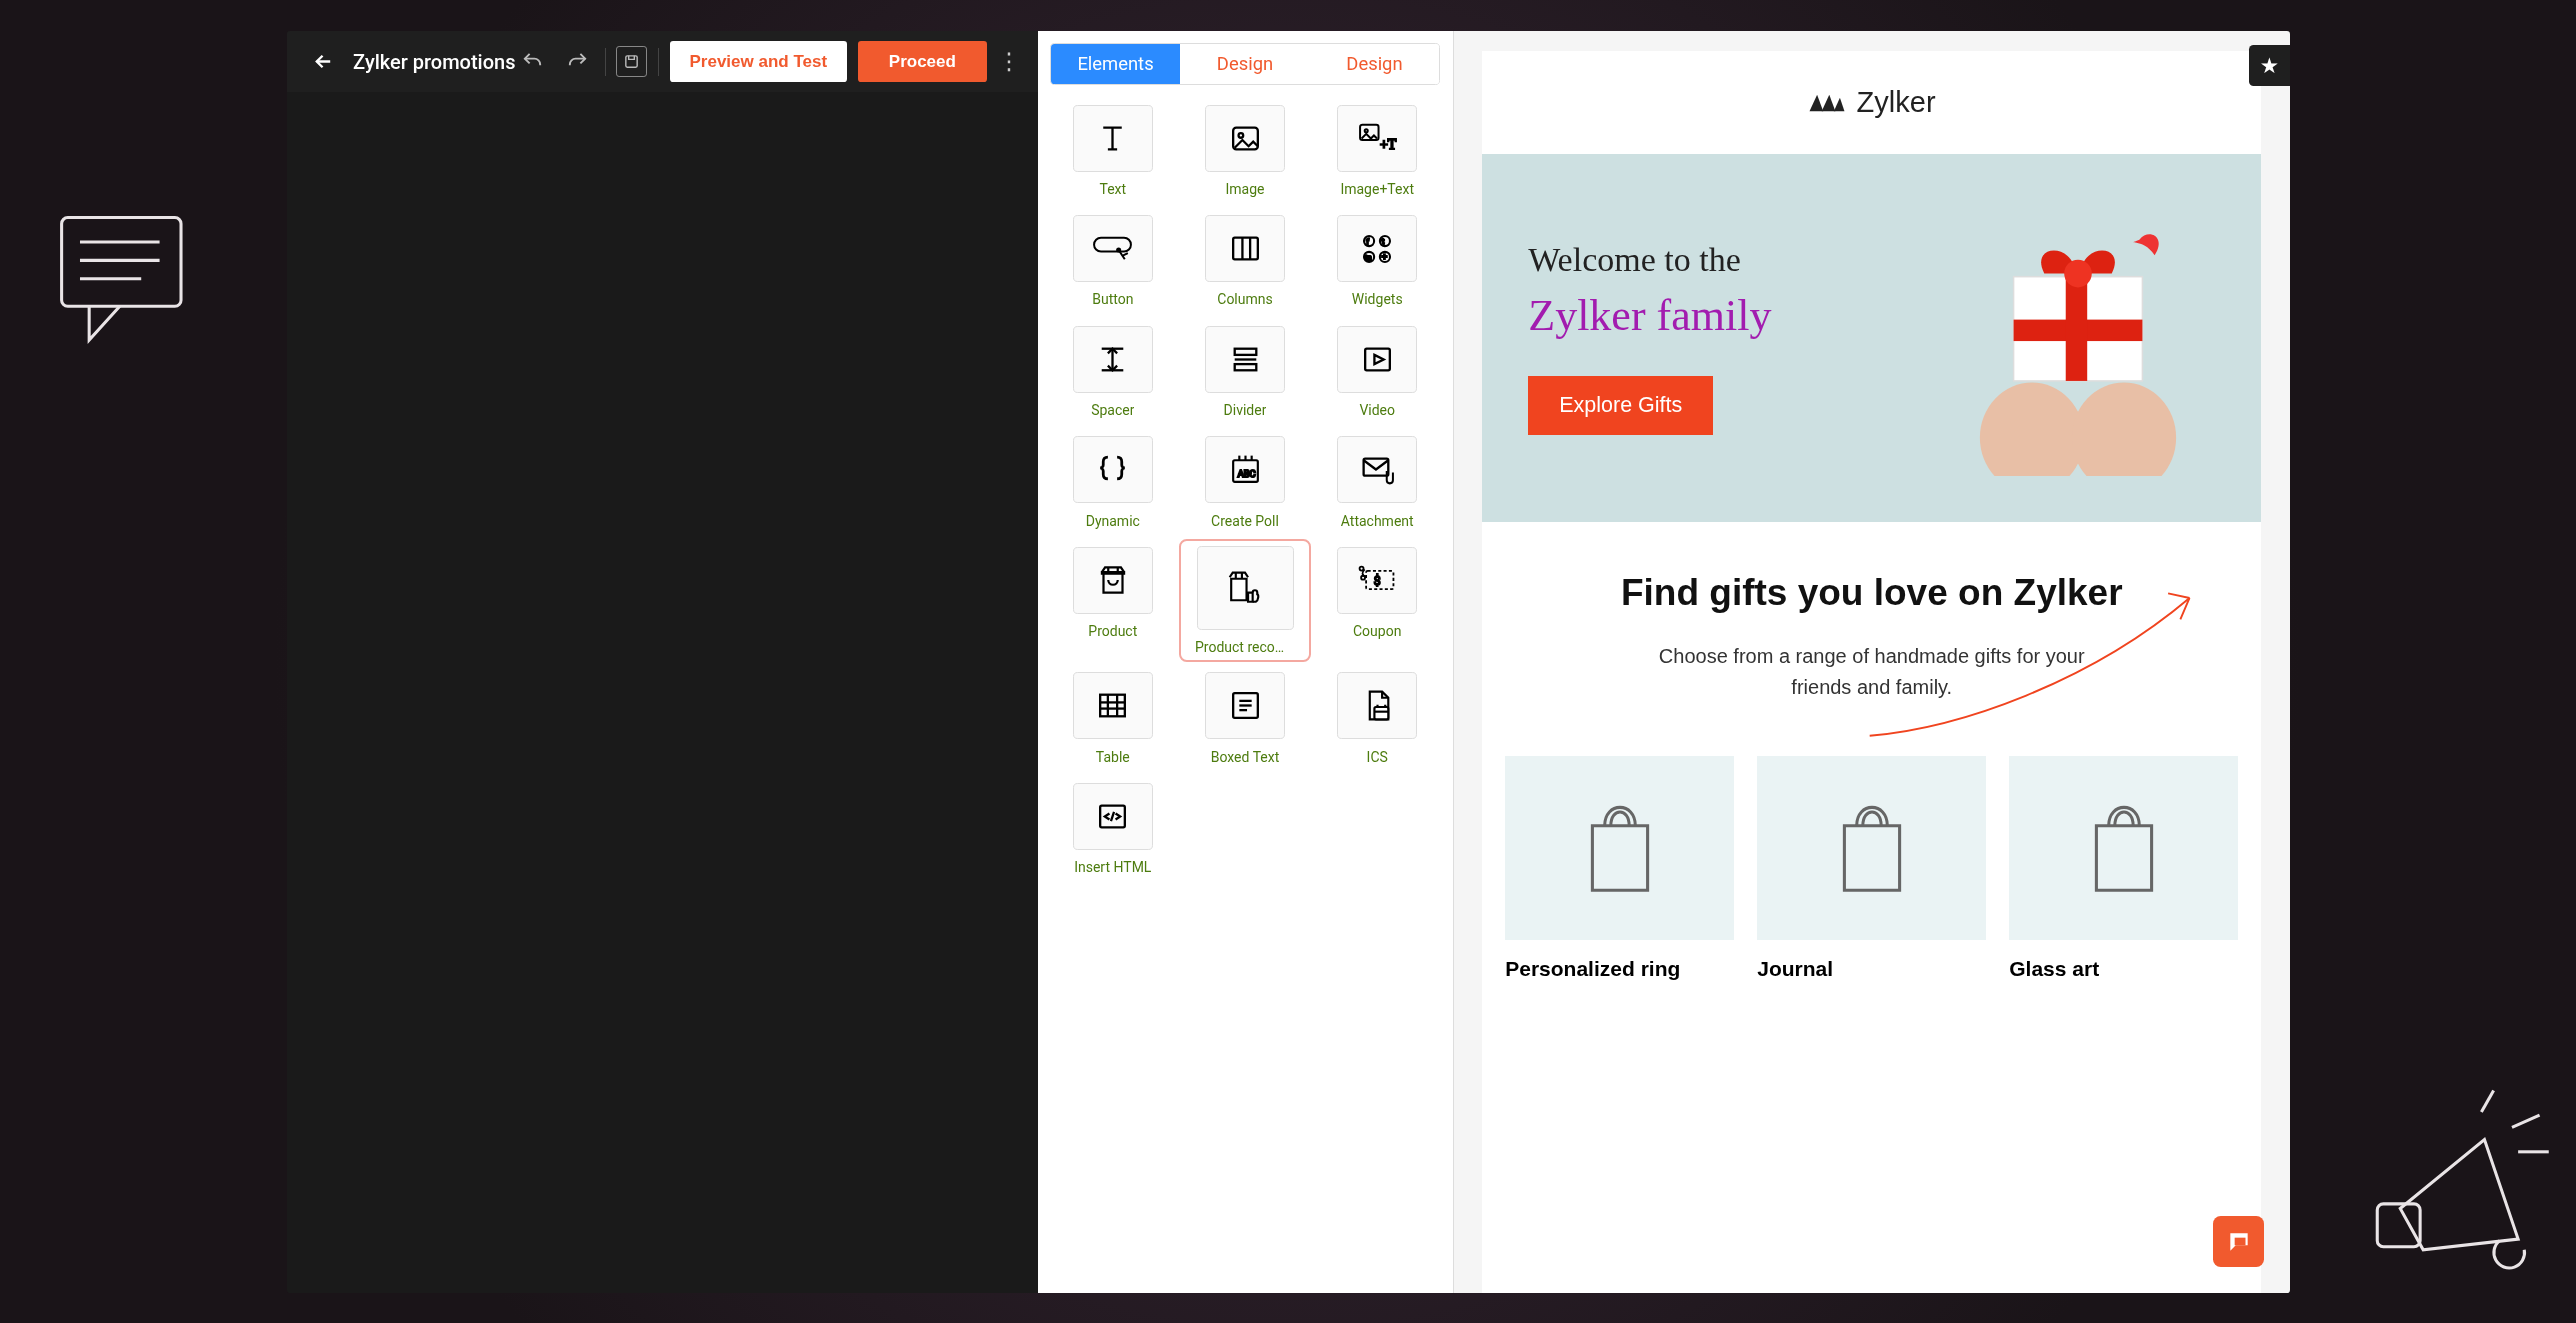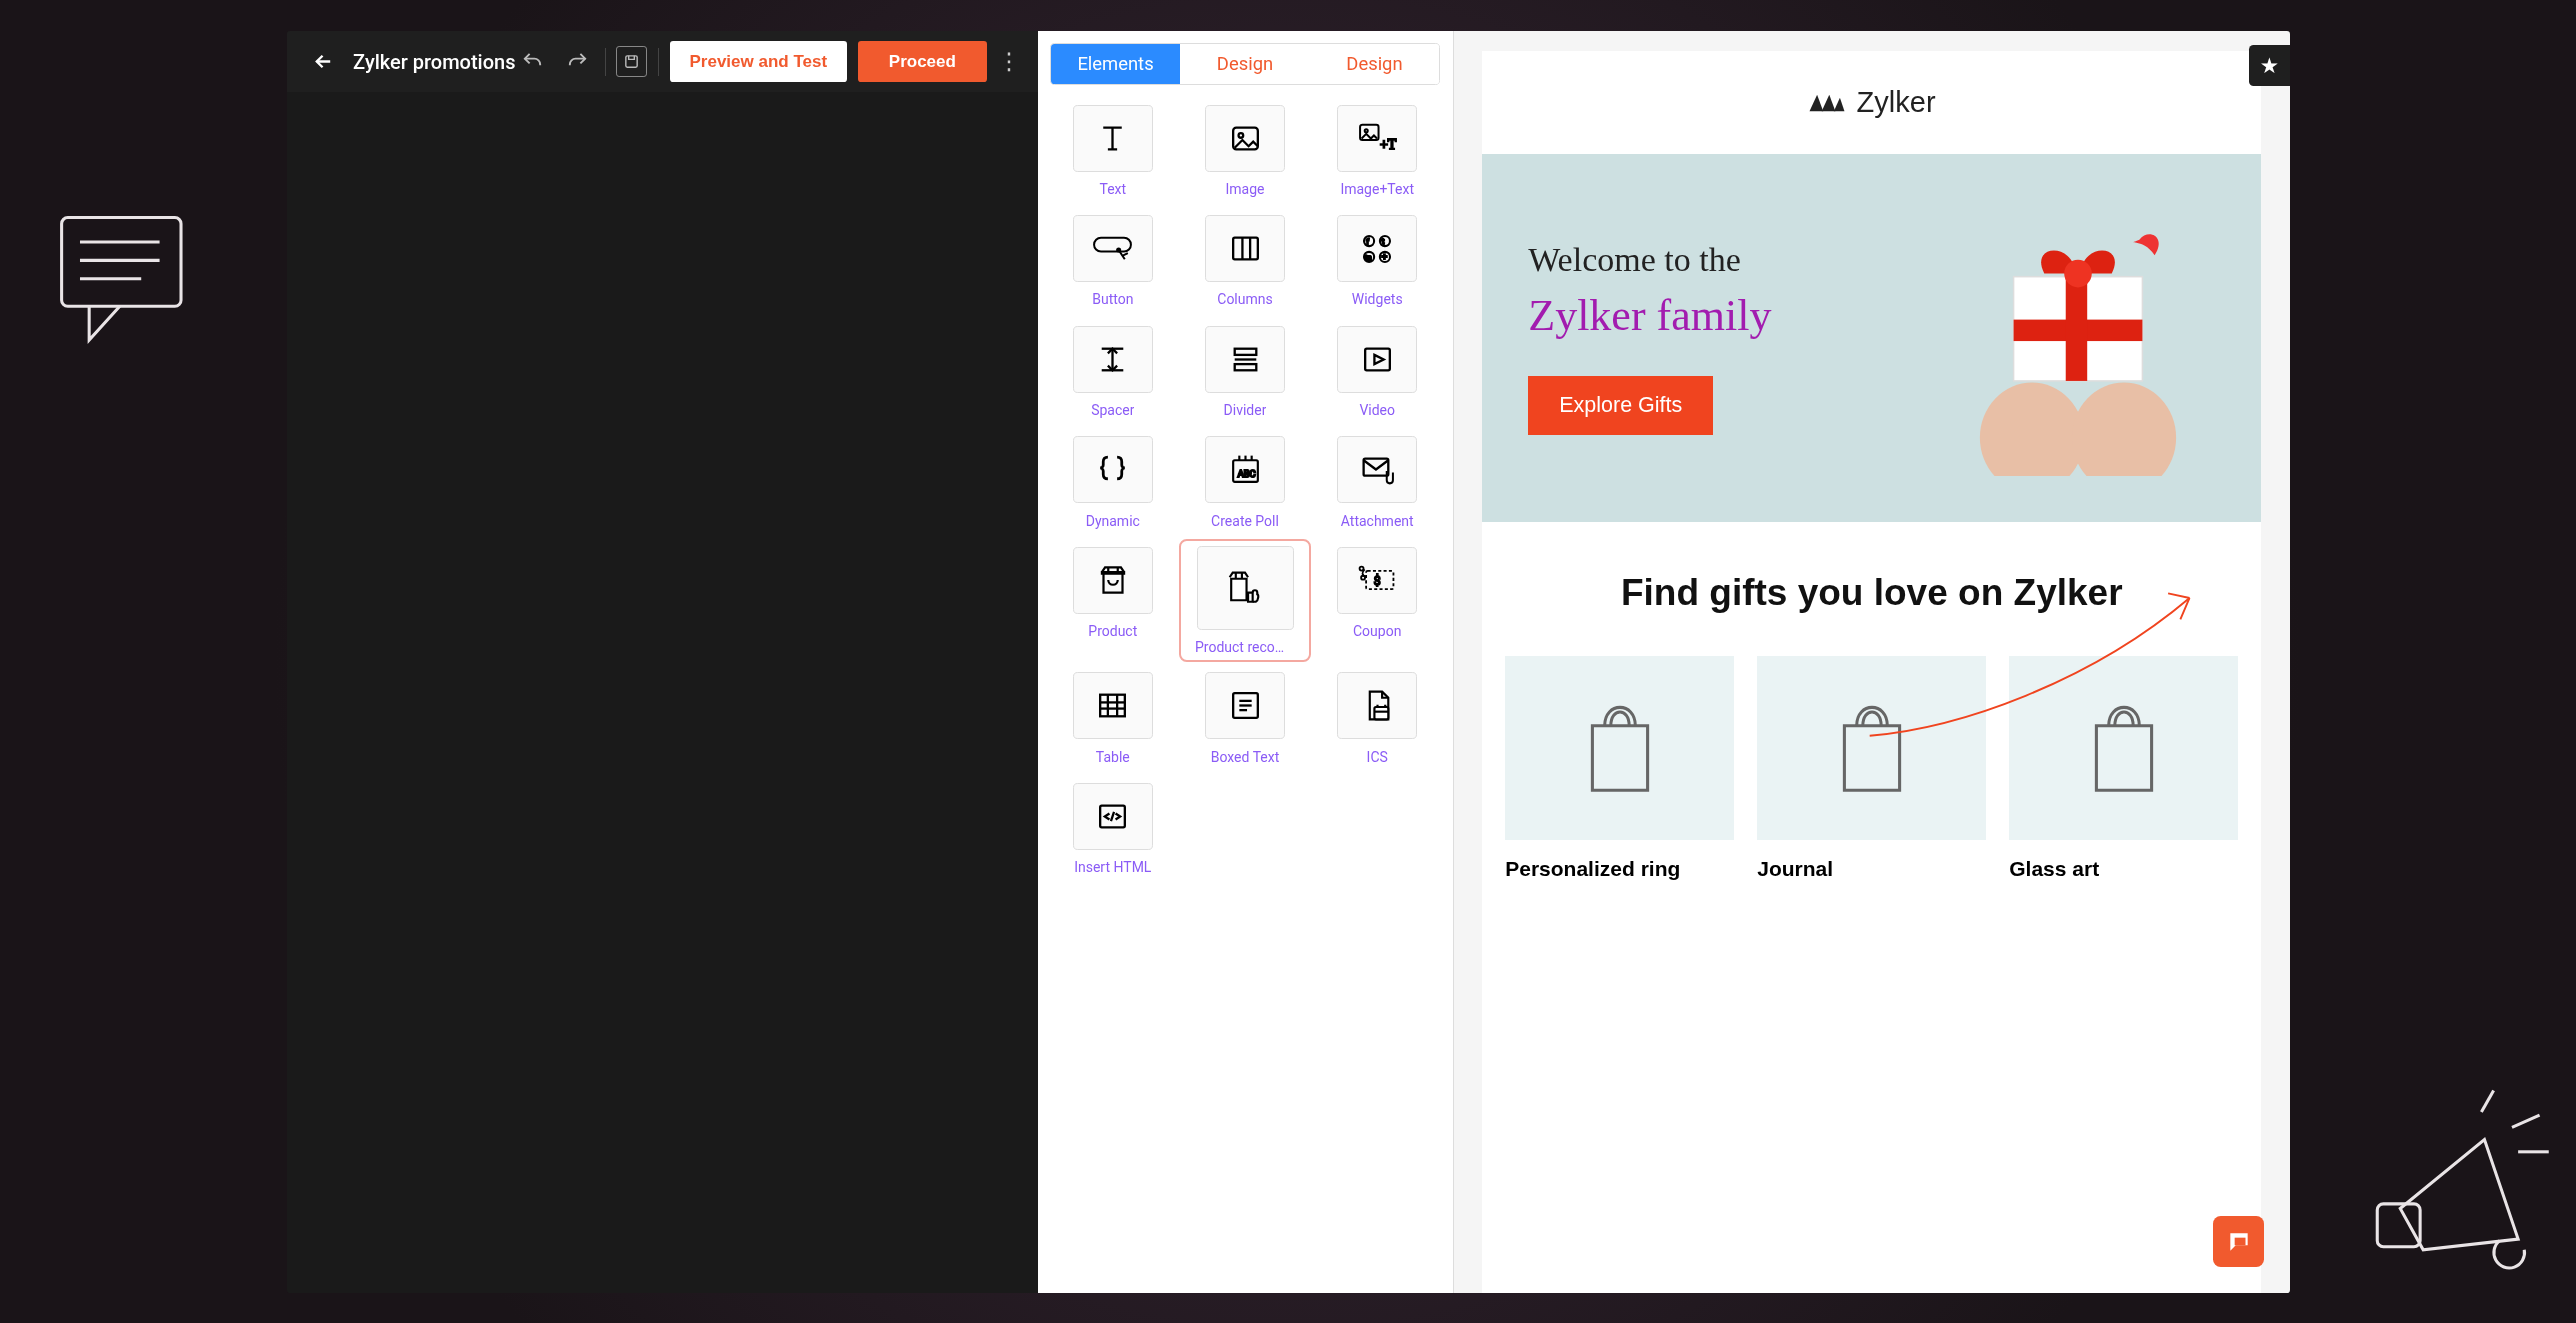--- a/index.html
+++ b/index.html
@@ -79,21 +79,21 @@
   border:0.8px solid #ddd; border-radius:4.6px;
   background:#fafafa;
   display:flex; align-items:center; justify-content:center;
 }
 .elem-tile.highlighted {
   border:2.3px solid #f4a8a0; border-radius:7.7px; padding:4.6px 7.7px 4.6px;
   margin:-7.7px -9.2px;
 }
 .elem-tile.highlighted .tile-box { width:97px; height:84px; }
 .tile-label {
-  margin-top:9.2px; font-size:14px; color:#8b5cf6; text-align:center;
+  margin-top:9.2px; font-size:14px; color:#4d7c0f; text-align:center;
   max-width:100px; white-space:nowrap; overflow:hidden; text-overflow:ellipsis;
 }
 .canvas {
   flex:1; position:relative; overflow:hidden;
   display:flex; justify-content:center;
 }
 .star-tab {
   position:absolute; right:0; top:14px;
   width:41px; height:41px; background:#1f1f1f; color:#fff;
   display:flex; align-items:center; justify-content:center;
@@ -456,20 +456,21 @@
               <path d="M112 48 C122 28,92 28,92 48" fill="#d21"></path>
               <circle cx="90" cy="48" r="9" fill="#e32"></circle>
 
               <path d="M122 30 c6-8 18-2 10 10 c-8-12-20-6-10-10z" fill="#e33" transform="translate(8,-4)"></path>
             </svg>
           </div>
         </div>
 
         <div class="email-body">
           <div class="email-h1">Find gifts you love on Zylker</div>
+          <div class="email-p">Choose from a range of handmade gifts for your friends and family.</div>
         </div>
 
         <div class="product-row" id="product-row">
             <div class="product-card">
               <div class="product-img">
                 <svg width="92" height="100" viewBox="0 0 60 65" fill="none" stroke="#666" stroke-width="2">
                   <path d="M12 18h36v42H12z"></path>
                   <path d="M20 18c0-8 5-12 10-12s10 4 10 12"></path>
                   <path d="M24 18c0-6 3-9 6-9s6 3 6 9"></path>
                 </svg>

